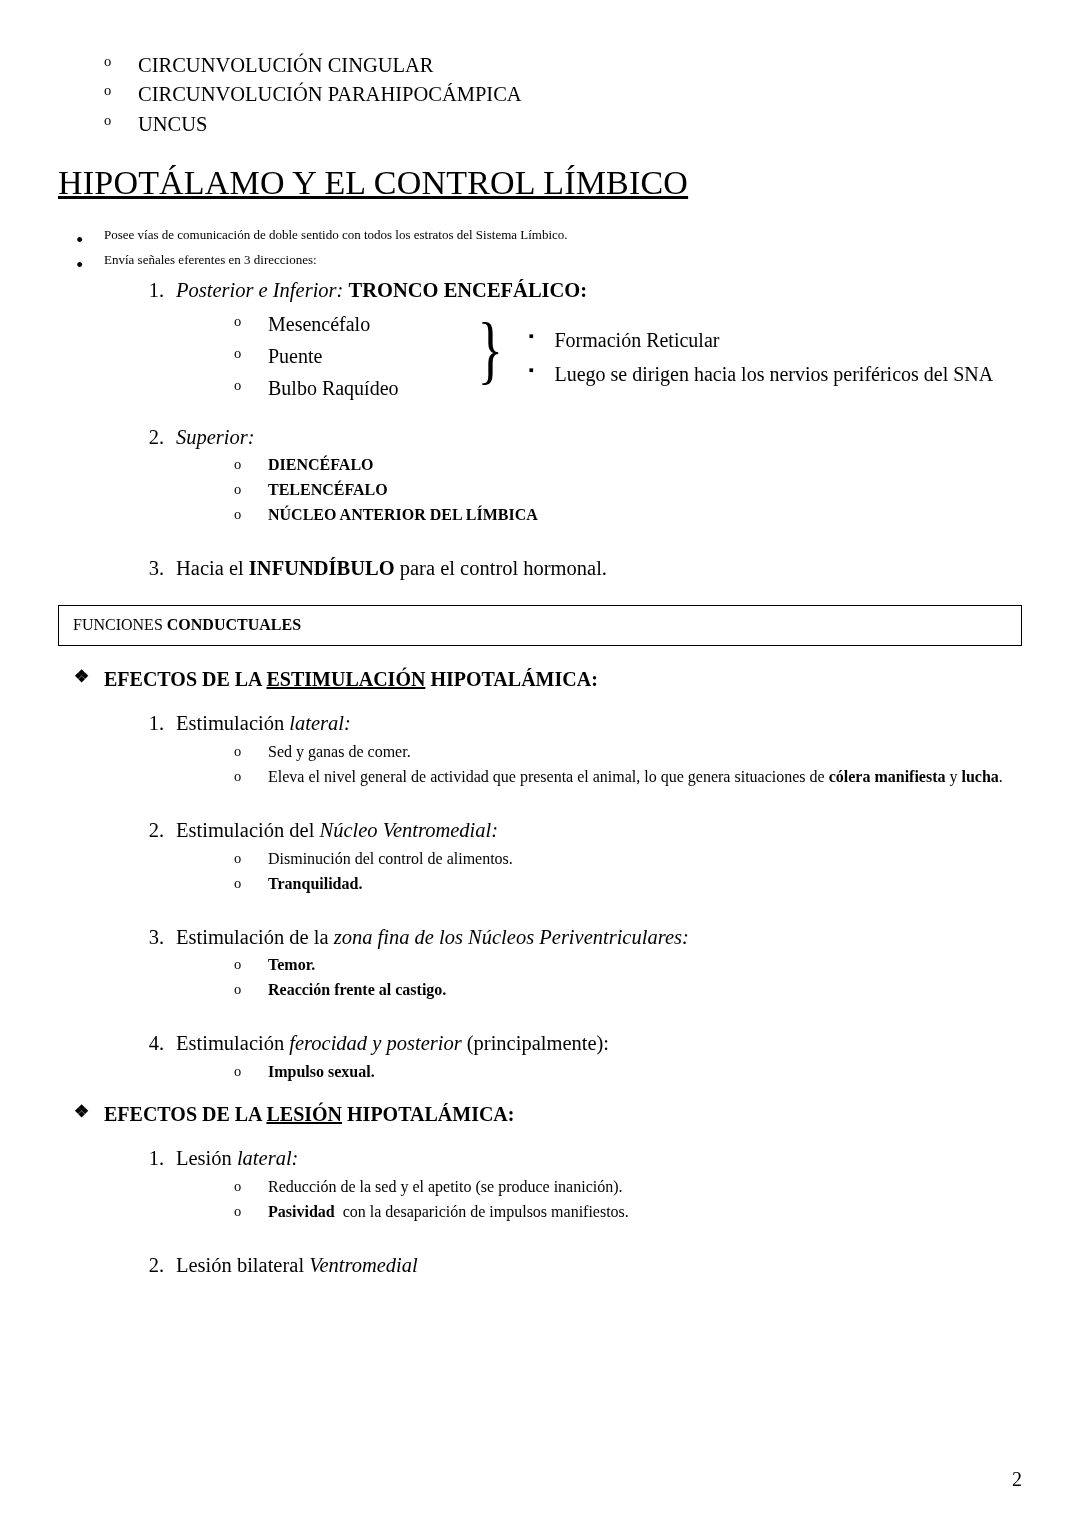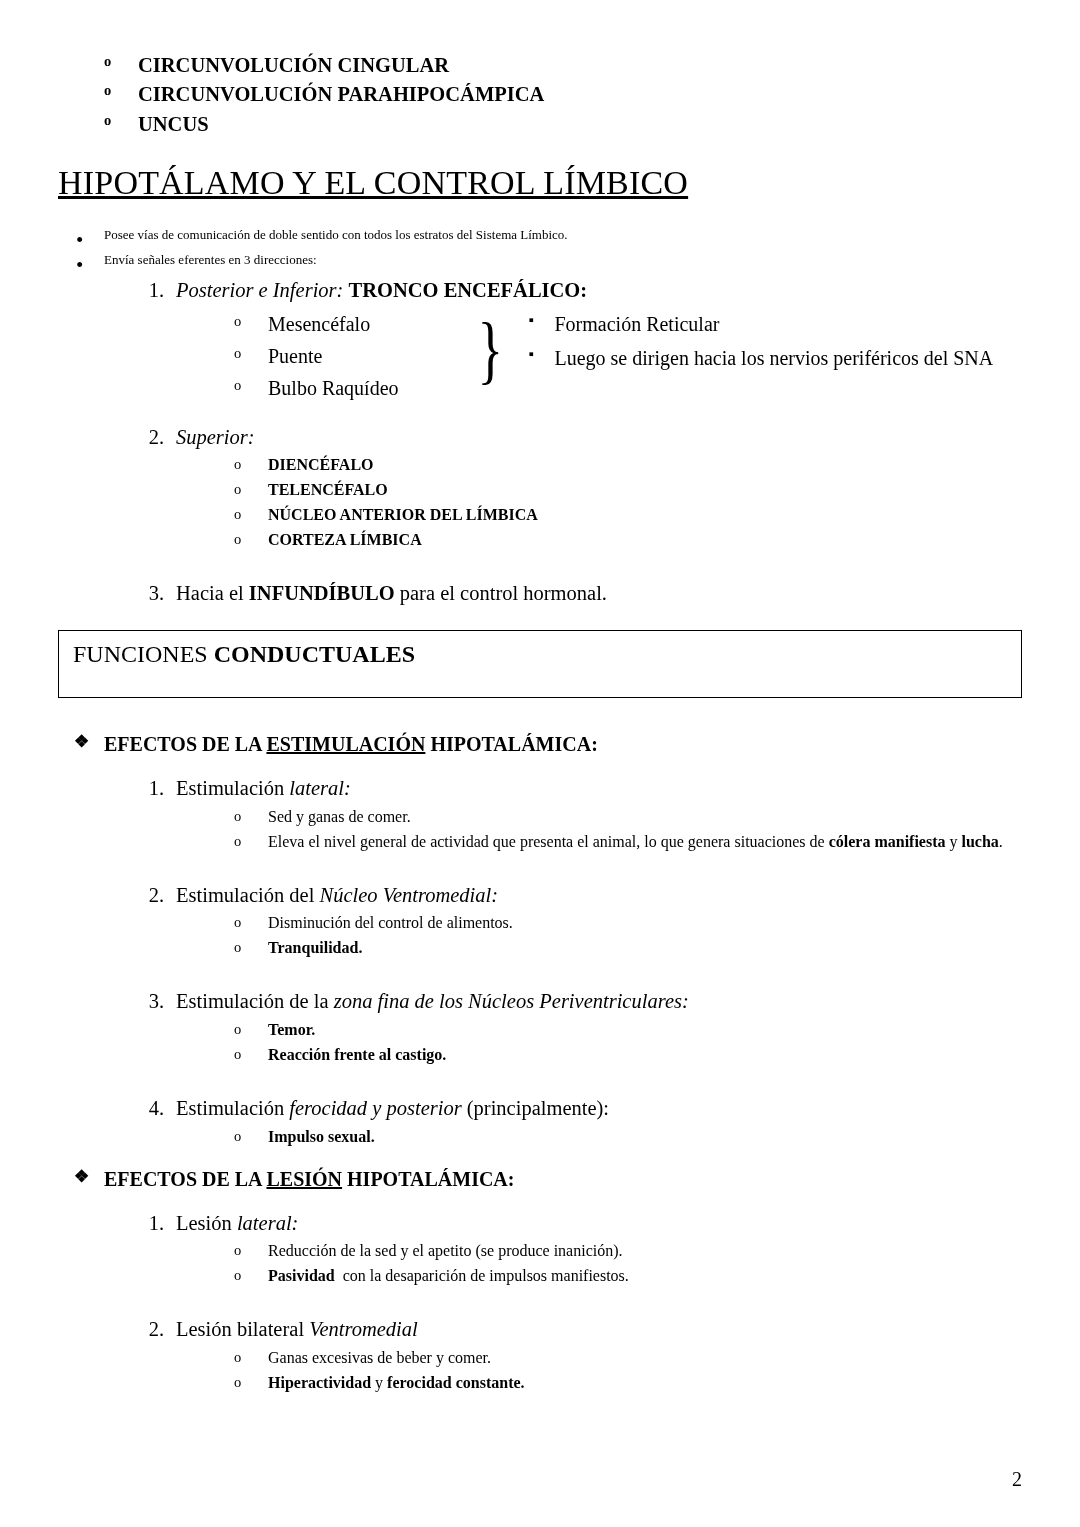--- a/index.html
+++ b/index.html
@@ -25,21 +25,20 @@
   
   ul, ol { margin: 0; padding: 0; list-style: none; }
 
   .lvl-circ { margin-left: 40px; }
   .lvl-circ > li {
     position: relative;
     padding-left: 40px;
     font-size: 20.5px;
     line-height: 1.34;
     margin: 0 0 2px 0;
-    font-weight: bold;
   }
   .lvl-circ > li::before {
     content: "o";
     position: absolute;
     left: 6px;
     top: 0px;
     font-size: 14.5px;
     font-family: "Liberation Serif", serif;
   }
 
@@ -156,28 +155,29 @@
     font-size: 14.5px;
   }
   .brace-glyph {
     font-size: 76px;
     line-height: 0.92;
     margin: 6px 10px 0 -6px;
     font-family: "Liberation Serif", serif;
     transform: scaleX(0.7);
   }
   .brace-right {
+    margin-top: 16px;
     margin-left: 2px;
   }
 
   .section-box {
     border: 1.6px solid #000;
-    padding: 9px 14px 28px 14px;
-    margin: 22px 0 32px 0;
-    font-size: 24px;
+    padding: 9px 14px 11px 14px;
+    margin: 22px 0 19px 0;
+    font-size: 16px;
     line-height: 1.2;
   }
 
   .spacer-sm { height: 14px; }
   .spacer-md { height: 22px; }
 
   b, strong { font-weight: bold; }
   i, em { font-style: italic; }
   u { text-decoration: underline; }
 
@@ -229,21 +229,20 @@
       <div class="spacer-sm"></div>
     </li>
 
     <li>
       <span class="num">2.</span>
       <i>Superior:</i>
       <ul class="sub-circ">
         <li><b>DIENCÉFALO</b></li>
         <li><b>TELENCÉFALO</b></li>
         <li><b>NÚCLEO ANTERIOR DEL LÍMBICA</b></li>
-        <li><b>CORTEZA LÍMBICA</b></li>
       </ul>
       <div class="spacer-md"></div>
     </li>
 
     <li>
       <span class="num">3.</span>
       <span>Hacia el </span><b>INFUNDÍBULO</b><span> para el control hormonal.</span>
     </li>
   </ol>
 
@@ -314,21 +313,17 @@
       <ul class="sub-circ">
         <li><span>Reducción de la sed y el apetito (se produce inanición).</span></li>
         <li><span><b>Pasividad</b>&nbsp; con la desaparición de impulsos manifiestos.</span></li>
       </ul>
       <div class="spacer-md"></div>
     </li>
 
     <li>
       <span class="num">2.</span>
       <span>Lesión bilateral </span><i>Ventromedial</i>
-      <ul class="sub-circ">
-        <li><span>Ganas excesivas de beber y comer.</span></li>
-        <li><span><b>Hiperactividad</b> y <b>ferocidad constante.</b></span></li>
-      </ul>
     </li>
   </ol>
 
   <div class="page-number">2</div>
 </div>
 
 </body></html>

